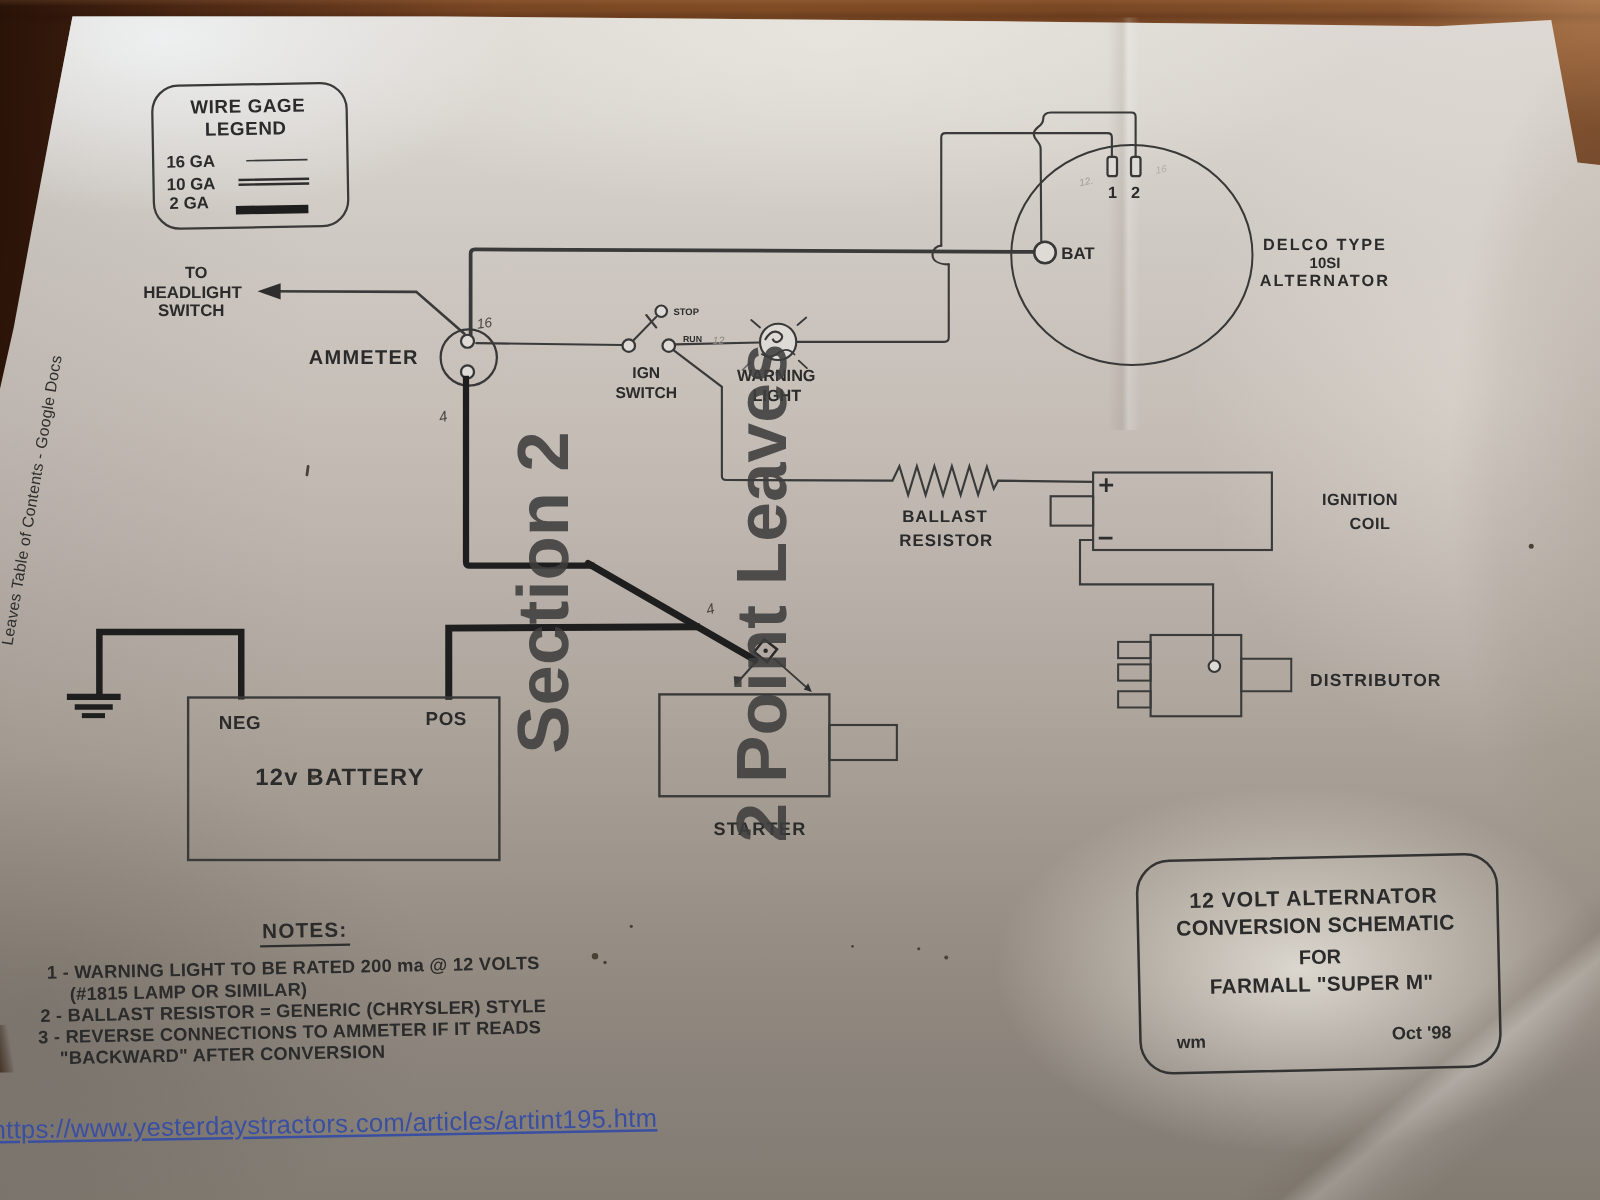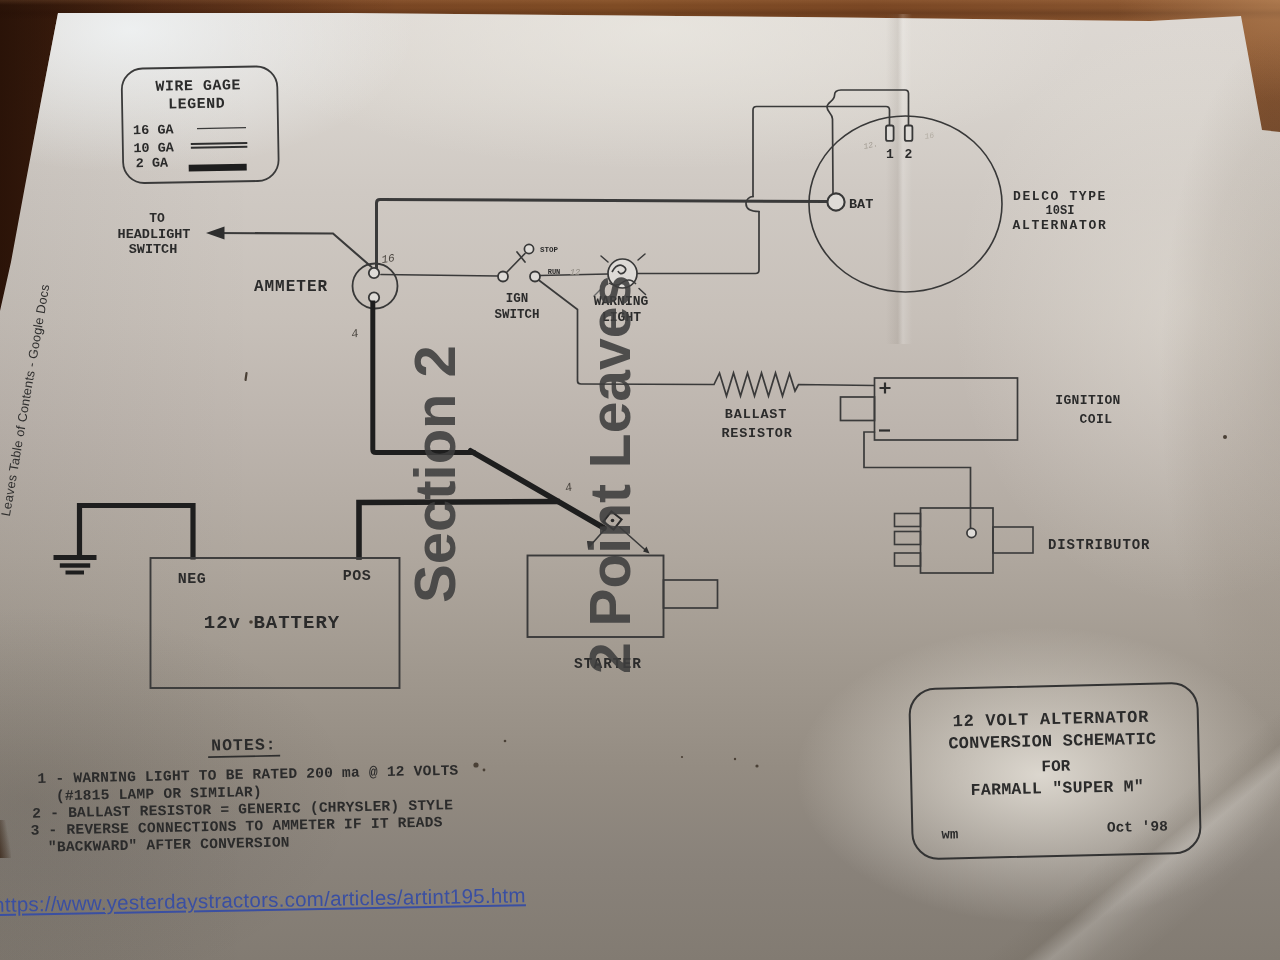--- a/index.html
+++ b/index.html
@@ -29,21 +29,21 @@
   }
   .crease{position:absolute;pointer-events:none;}
   #cr1{left:886px;top:14px;width:26px;height:330px;
     background:linear-gradient(90deg, rgba(0,0,0,0) 0%, rgba(110,100,90,0.13) 45%, rgba(255,255,255,0.18) 65%, rgba(0,0,0,0) 100%);}
   #cr2{left:880px;top:640px;width:400px;height:320px;
     background:linear-gradient(140deg, rgba(0,0,0,0) 62%, rgba(100,92,80,0.15) 67%, rgba(250,248,244,0.22) 70.5%, rgba(250,248,244,0.07) 76%, rgba(0,0,0,0) 82%);}
   #cr3{left:1150px;top:20px;width:130px;height:720px;
     background:radial-gradient(160px 450px at 135px 360px, rgba(118,104,88,0.20) 0%, rgba(118,104,88,0.10) 55%, rgba(0,0,0,0) 78%);}
   #cr4{left:0px;top:820px;width:11px;height:38px;
     background:linear-gradient(80deg, rgba(50,30,15,0.75) 0%, rgba(50,30,15,0.3) 45%, rgba(0,0,0,0) 70%);}
-  #svgwrap{position:absolute;left:0;top:0;width:1161px;height:960px;filter:blur(0.45px);font-family:Liberation Mono, monospace;}
+  #svgwrap{position:absolute;left:0;top:0;width:1161px;height:960px;filter:blur(0.45px);}
   .wm{position:absolute;color:rgba(62,62,62,0.88);font-weight:bold;white-space:nowrap;transform-origin:0 0;}
   #wm1{left:0;top:0;font-size:58px;transform:translate(401px,603px) rotate(-90deg);}
   #wm2{left:0;top:0;font-size:57px;transform:translate(577px,674px) rotate(-90deg);}
   #wm3{left:0;top:0;font-size:12.7px;font-weight:normal;color:rgba(40,40,40,0.95);transform:translate(-1px,515px) rotate(-80.3deg);letter-spacing:0.2px;}
   #url{position:absolute;left:-7px;top:893px;font-size:20.5px;color:#3a4fa2;text-decoration:underline;letter-spacing:0.25px;transform:rotate(-1.05deg);transform-origin:0 0;white-space:nowrap;}
 </style>
 </head>
 <body>
 <div id="wood">
     <div class="grain"></div>

